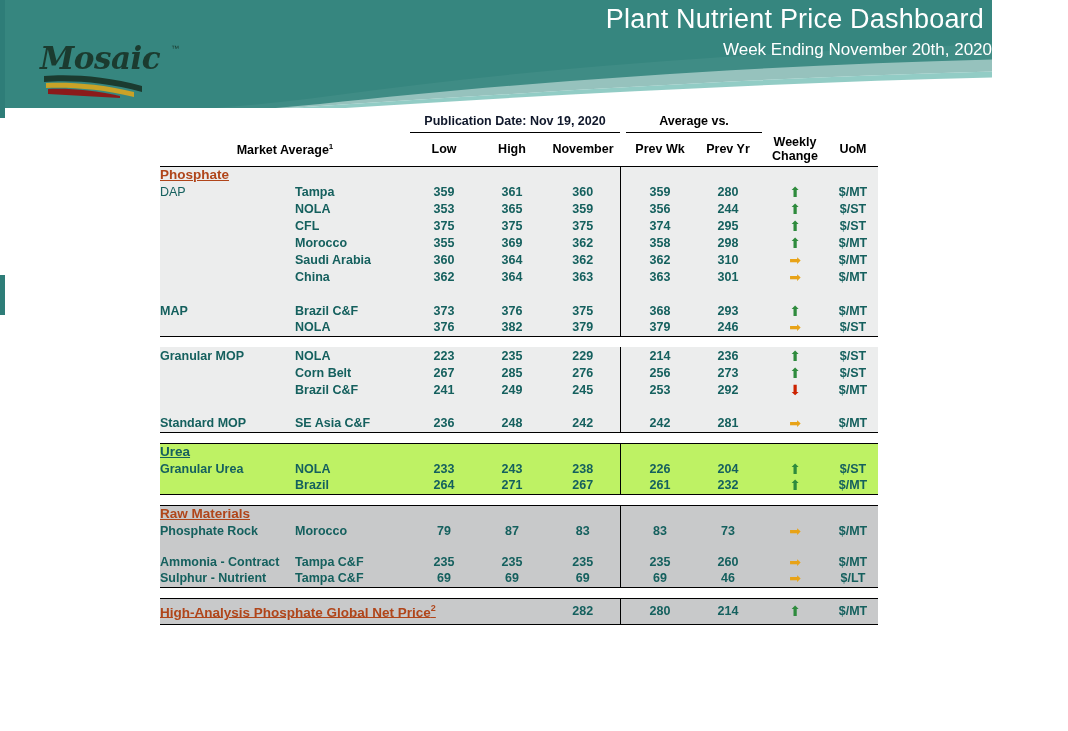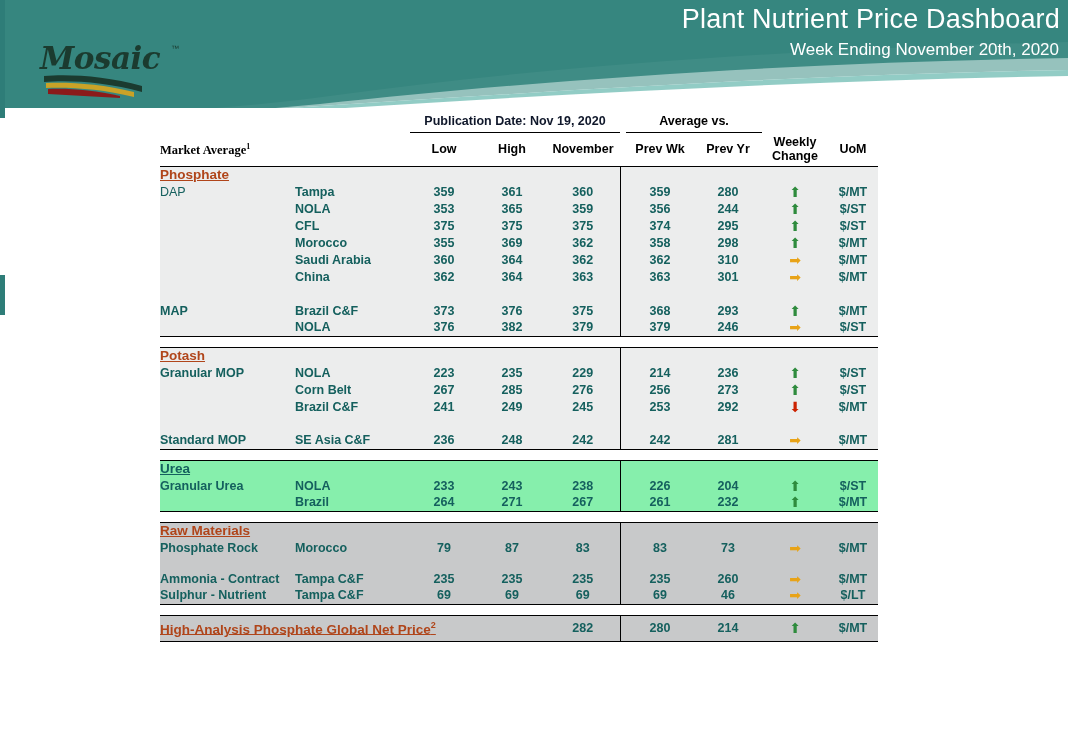--- a/index.html
+++ b/index.html
@@ -13,38 +13,38 @@
   #page {
     position: relative;
     width: 1068px; height: 731px;
     background: #ffffff;
   }
 
   
   .header-wrap {
     position: absolute;
     top: 0; left: 0;
-    width: 1068px; height: 108px;
+    width: 992px; height: 108px;
     overflow: hidden;
   }
   .header-svg { display: block; }
 
   .header-title {
     position: absolute;
     right: 8px;
     top: 4px;
     color: #ffffff;
     font-size: 27px;
     letter-spacing: .2px;
     text-align: right;
     white-space: nowrap;
   }
   .header-sub {
     position: absolute;
-    right: 9px;
+    right: 0;
     top: 40px;
     color: #ffffff;
     font-size: 17px;
     text-align: right;
     white-space: nowrap;
   }
 
   
   .logo {
     position: absolute;
@@ -125,34 +125,33 @@
     font-size: 12.5px;
     color: #000;
     text-align: center;
     padding-bottom: 4px;
     height: 34px;
   }
   .hdr-market {
     font-weight: bold;
     font-size: 12.5px;
     color: #000;
-    text-align: left;
+    text-align: center;
     line-height: 15px;
     padding-left: 5px;
-    font-family: Liberation Serif, serif;
   }
   .hdr-market sup { font-size: 8px; }
 
   .row-h { height: 17px; }
 
   .topline td { border-top: 1.5px solid #000; }
   .botline td { border-bottom: 1.5px solid #000; }
 
   .shade-light { background: #eceded; }
-  .shade-mid   { background: #86efac; }
+  .shade-mid   { background: #bef264; }
   .shade-dark  { background: #c8c9ca; }
 
   .vline-l { border-left: 1.5px solid #000; }
 
   .sec-title {
     font-weight: bold;
     font-size: 13.5px;
     color: #b0451a;
     text-decoration: underline;
     padding-left: 5px;
@@ -404,31 +403,20 @@
         <td class="num">379</td>
         <td class="num">246</td>
         <td class="arrow arr-flat">➡</td>
         <td class="uom">$/ST</td>
       </tr>
 
       <tr class="spacer-row">
         <td colspan="10"></td>
       </tr>
 
-      <tr class="row-h topline shade-light">
-        <td class="sec-title" colspan="2">Potash</td>
-        <td></td>
-            <td></td>
-            <td></td>
-        <td class="vline-l"></td>
-        <td></td>
-            <td></td>
-        <td></td>
-            <td></td>
-      </tr>
 
       <tr class="row-h shade-light">
         <td class="lbl">Granular MOP</td>
         <td class="mkt">NOLA</td>
         <td class="num">223</td>
         <td class="num">235</td>
         <td class="num">229</td>
         <td class="vline-l"></td>
         <td class="num">214</td>
         <td class="num">236</td>

